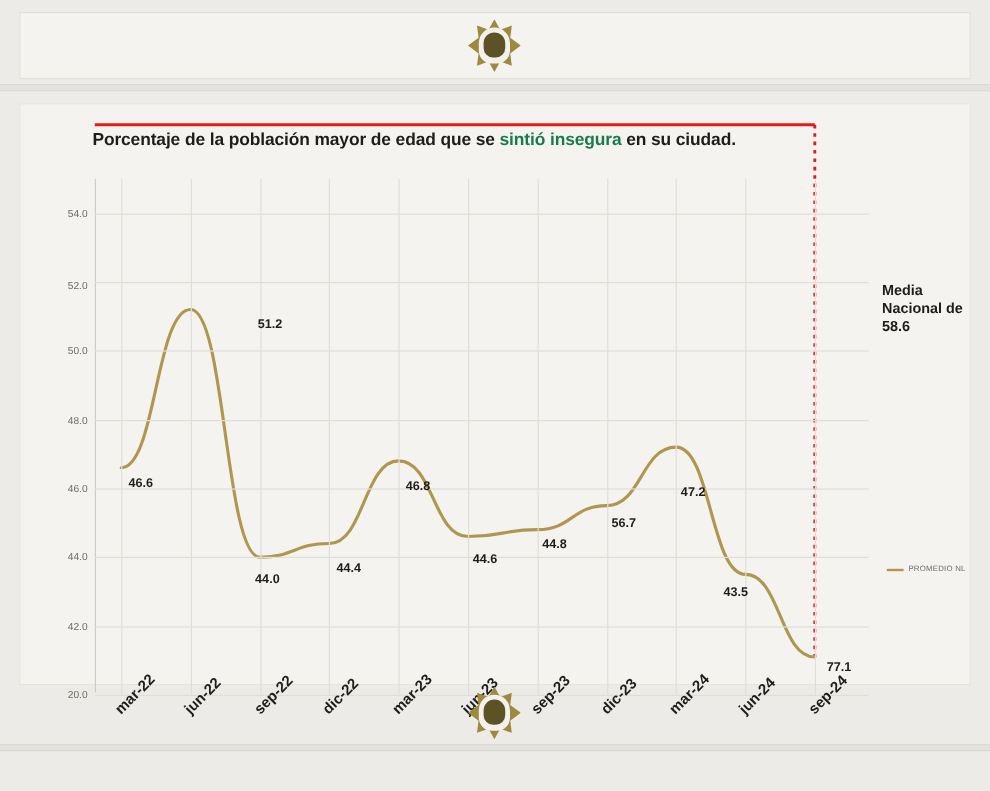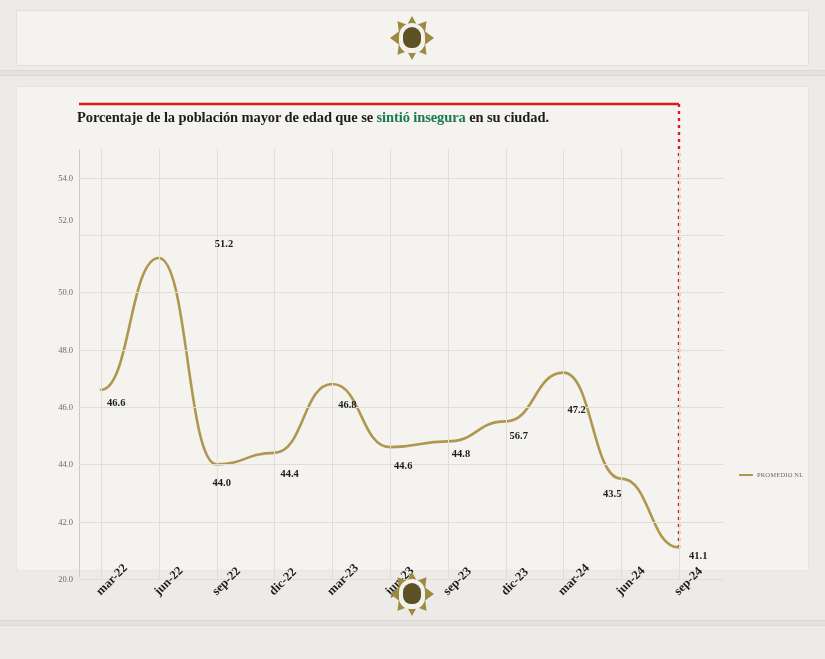--- a/index.html
+++ b/index.html
@@ -7,21 +7,20 @@
     margin: 0; padding: 0;
     width: 825px; height: 659px;
     background: #eceae6;
     font-family: "Liberation Sans", sans-serif;
     overflow: hidden;
   }
   #page {
     position: relative;
     width: 825px; height: 659px;
     background: #edebe7;
-    font-family: Liberation Serif, serif;
   }
   
   .header-strip {
     position: absolute;
     left: 16px; top: 10px;
     width: 793px; height: 56px;
     background: #f4f3f0;
     border: 1px solid #e2e0db;
   }
   .header-sep {
@@ -191,21 +190,21 @@
       <span>Porcentaje de la población mayor de edad que se </span><span class="hl">sintió insegura</span><span> en su ciudad.</span>
     </div>
 
     <div class="ytick-wrap" id="yticks">
         <div class="ytick" style="top: 430px;">20.0</div>
         <div class="ytick" style="top: 372.667px;">42.0</div>
         <div class="ytick" style="top: 315.333px;">44.0</div>
         <div class="ytick" style="top: 258px;">46.0</div>
         <div class="ytick" style="top: 200.667px; margin-left: 25px;">48.0</div>
         <div class="ytick" style="top: 143.333px;">50.0</div>
-        <div class="ytick" style="top: 71px;">52.0</div>
+        <div class="ytick" style="top: 89px;">52.0</div>
         <div class="ytick" style="top: 28.6667px; text-align: right;">54.0</div>
       </div>
     <div class="axis-left"></div>
 
     <div class="plot" id="plot">
       <svg class="series" id="svg" width="645" height="430">
           <path d="M0,-45 L600,-45" stroke="#e01b1b" stroke-width="2.6" fill="none"></path>
           <path d="M600,-45 L600,398.46666666666664" stroke="#e01b1b" stroke-width="2.4" stroke-dasharray="3,4" fill="none"></path>
           <path d="M22,240.79999999999995 C50.9,240.79999999999995 50.9,108.93333333333328 79.8,108.93333333333328 C108.69999999999999,108.93333333333328 108.69999999999999,315.3333333333333 137.6,315.3333333333333 C166.5,315.3333333333333 166.5,303.86666666666673 195.39999999999998,303.86666666666673 C224.29999999999998,303.86666666666673 224.29999999999998,235.06666666666675 253.2,235.06666666666675 C282.1,235.06666666666675 282.1,298.1333333333333 311,298.1333333333333 C339.9,298.1333333333333 339.9,292.4000000000001 368.79999999999995,292.4000000000001 C397.69999999999993,292.4000000000001 397.69999999999993,272.33333333333337 426.59999999999997,272.33333333333337 C455.5,272.33333333333337 455.5,223.5999999999999 484.4,223.5999999999999 C513.3,223.5999999999999 513.3,329.6666666666667 542.1999999999999,329.6666666666667 C571.0999999999999,329.6666666666667 571.0999999999999,398.46666666666664 600,398.46666666666664" stroke="#b09750" stroke-width="2.6" fill="none" stroke-linecap="round"></path>
         </svg>
@@ -222,46 +221,51 @@
         <div class="vline" style="left: 137.6px; height: 430px;"></div>
         <div class="vline" style="left: 195.4px; height: 430px;"></div>
         <div class="vline" style="left: 253.2px; height: 430px;"></div>
         <div class="vline" style="left: 311px; height: 430px;"></div>
         <div class="vline" style="left: 368.8px; height: 430px;"></div>
         <div class="vline" style="left: 426.6px; height: 430px;"></div>
         <div class="vline" style="left: 484.4px; height: 430px;"></div>
         <div class="vline" style="left: 542.2px; height: 430px;"></div>
         <div class="vline" style="left: 600px; height: 430px;"></div>
         <div class="dlabel" style="left: 28px; top: 247.8px;">46.6</div>
-        <div class="dlabel" style="left: 87.8px; top: 89px; padding-left: 48px;">51.2</div>
+        <div class="dlabel" style="left: 87.8px; top: 115px; padding-left: 48px;">51.2</div>
         <div class="dlabel" style="left: 133.6px; top: 328.333px;">44.0</div>
         <div class="dlabel" style="left: 201.4px; top: 318.867px;">44.4</div>
         <div class="dlabel" style="left: 259.2px; top: 250.067px;">46.8</div>
         <div class="dlabel" style="left: 315px; top: 311.133px;">44.6</div>
         <div class="dlabel" style="left: 372.8px; top: 299.4px;">44.8</div>
         <div class="dlabel" style="left: 430.6px; top: 281.333px;">56.7</div>
         <div class="dlabel" style="left: 488.4px; top: 210.6px; margin-top: 44px;">47.2</div>
         <div class="dlabel" style="left: 524px; top: 338.667px;">43.5</div>
-        <div class="dlabel" style="left: 610px; top: 401.467px;">41.1</div>
+        <div class="dlabel" style="left: 610px; top: 401.467px;">77.1</div>
       </div>
 
     <div class="xlabels" id="xlabels">
         <div class="xlabel" style="left: 14px; top: 6px;">mar-22</div>
         <div class="xlabel" style="left: 71.8px; top: 6px;">jun-22</div>
         <div class="xlabel" style="left: 129.6px; top: 6px;">sep-22</div>
         <div class="xlabel" style="left: 187.4px; top: 6px;">dic-22</div>
         <div class="xlabel" style="left: 245.2px; top: 6px;">mar-23</div>
         <div class="xlabel" style="left: 303px; top: 6px;">jun-23</div>
         <div class="xlabel" style="left: 360.8px; top: 6px;">sep-23</div>
         <div class="xlabel" style="left: 418.6px; top: 6px;">dic-23</div>
         <div class="xlabel" style="left: 476.4px; top: 6px;">mar-24</div>
         <div class="xlabel" style="left: 534.2px; top: 6px;">jun-24</div>
         <div class="xlabel" style="left: 592px; top: 6px;">sep-24</div>
       </div>
 
+    <div class="media-label">
+      <div>Media</div>
+      <div>Nacional de</div>
+      <div>58.6</div>
+    </div>
 
     <div class="legend">
       <span class="swatch"></span>
       <span class="lbl">PROMEDIO NL</span>
     </div>
 
   </div>
 
   <div class="emblem emblem-bottom">
     <div class="star"></div>

